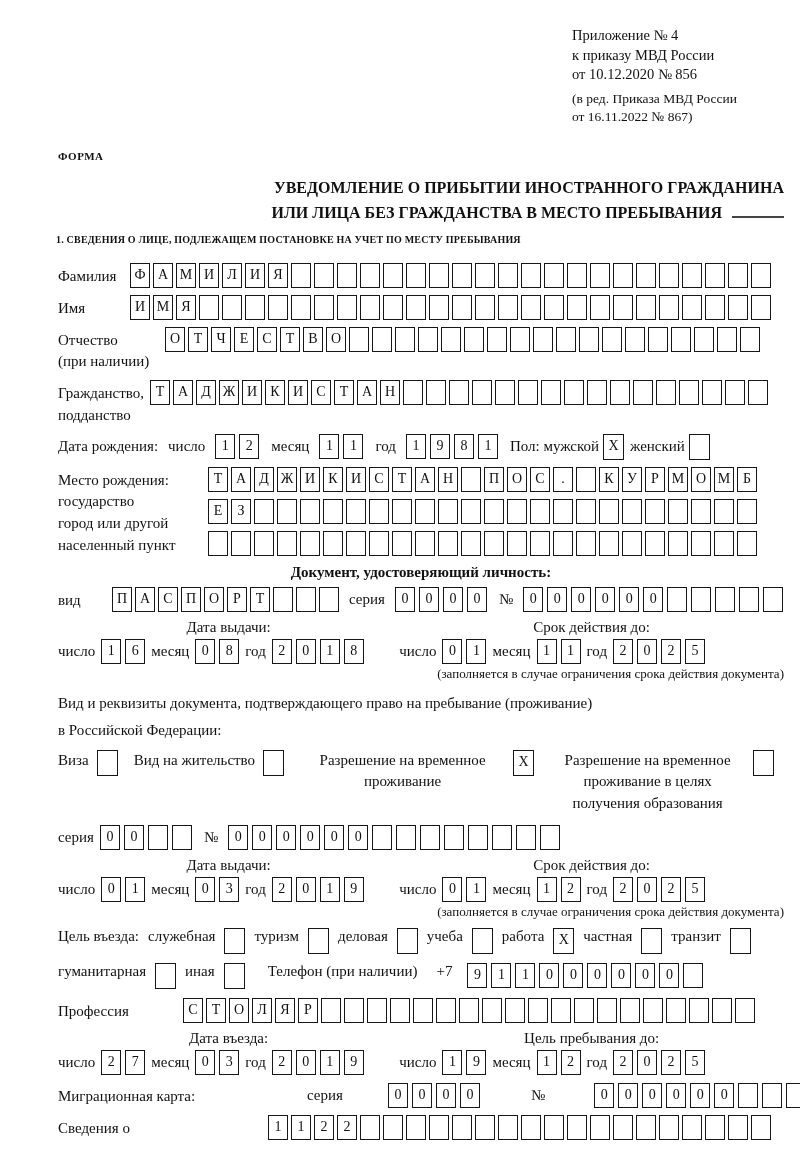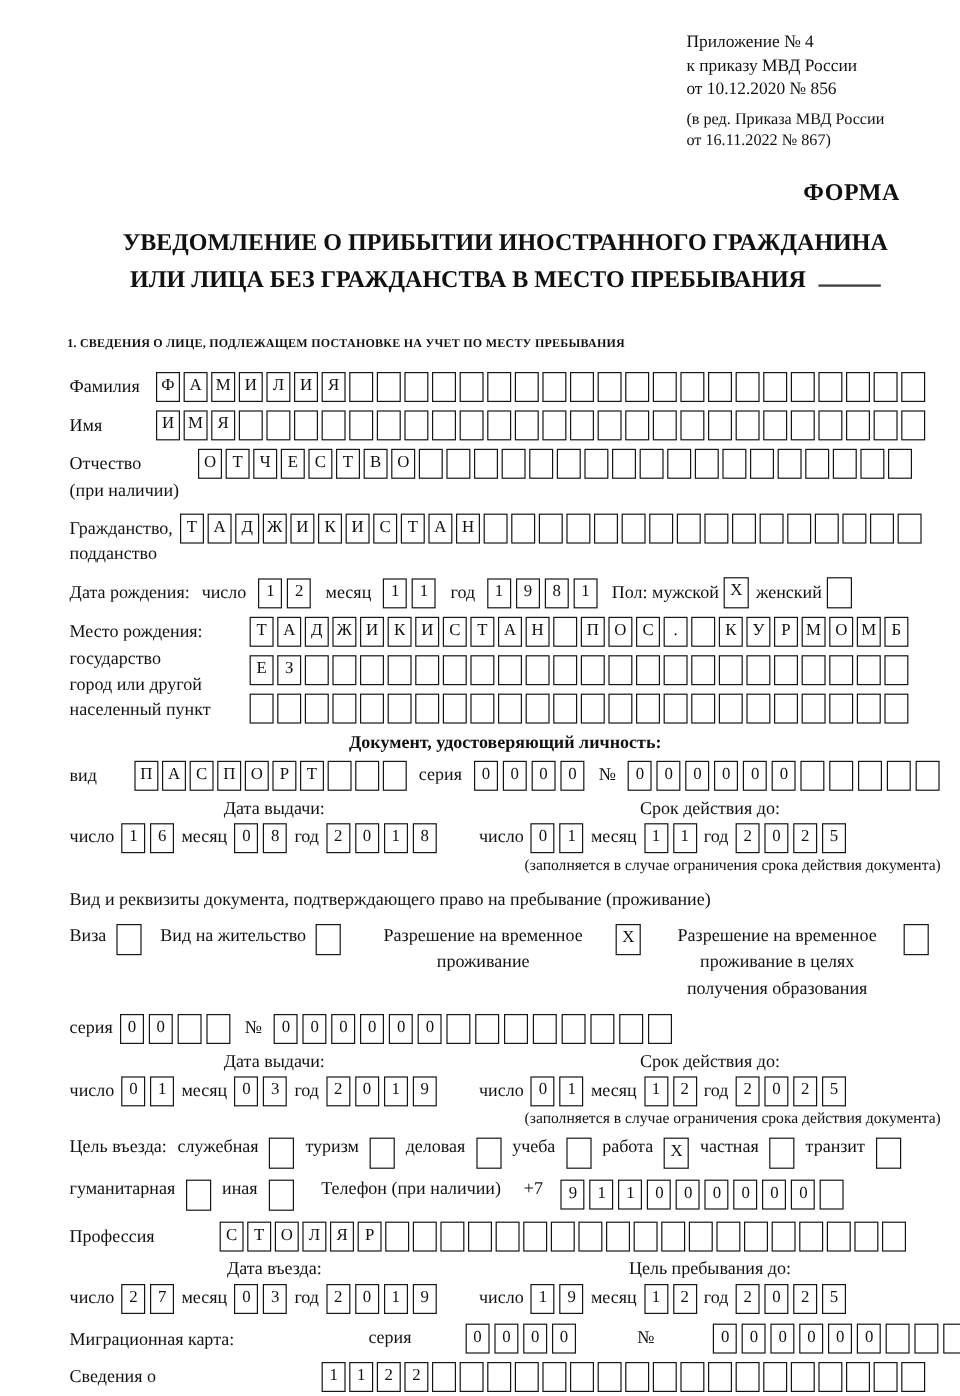--- a/index.html
+++ b/index.html
@@ -4,24 +4,24 @@
 <style>
   html,body{margin:0;padding:0;background:#fff;}
   body{width:800px;height:1163px;overflow:hidden;color:#111;
        font-family:"Liberation Serif","DejaVu Serif",serif;font-size:15px;}
   .page{box-sizing:border-box;width:800px;height:1163px;padding:26px 16px 10px 58px;}
 
   
   .annex{margin-left:auto;width:212px;line-height:1.35;font-size:14.5px;}
   .annex .amend{font-size:13.5px;}
   .annex .amend.first{margin-top:5px;}
-  .forma{text-align:right;padding-right:34px;font-weight:bold;font-size:20px;
+  .forma{padding-right:34px;font-weight:bold;font-size:11px;
          margin:24px 0 14px;letter-spacing:.5px;}
 
-  .title{text-align:center;font-weight:bold;font-size:20px;line-height:1.55;margin-bottom:32px;}
+  .title{text-align:right;font-weight:bold;font-size:16px;line-height:1.55;margin-bottom:8px;}
   .blank{display:inline-block;width:52px;border-bottom:2px solid #444;height:14px;margin-left:10px;}
 
   .sec-heading{font-weight:bold;font-size:10px;margin:0 0 18px -2px;letter-spacing:.2px;}
 
   
   .frow{display:flex;align-items:flex-start;margin-bottom:7px;}
   .irow{display:flex;align-items:center;flex-wrap:nowrap;margin-bottom:7px;}
   .lbl{flex:0 0 auto;line-height:1.45;padding-top:3px;}
   .w72{width:72px;} .w107{width:107px;} .w92{width:92px;} .w150{width:150px;}
   .w125{width:125px;} .w210{width:210px;} .w54{width:54px;}
@@ -417,20 +417,21 @@
             <span class="cell">0</span>
             <span class="cell">2</span>
             <span class="cell">5</span>
           </span>
       </div>
       <div class="note">(заполняется в случае ограничения срока действия документа)</div>
     </div>
   </div>
 
   <div class="intro">Вид и реквизиты документа, подтверждающего право на пребывание (проживание)</div>
+  <div class="intro">в Российской Федерации:</div>
 
   <div class="options-row">
     <div class="opt">
       <div class="opt-label">Виза</div>
       <span class="cells cb">
           <span class="cell"></span>
         </span>
     </div>
     <div class="opt">
       <div class="opt-label">Вид на жительство</div>

